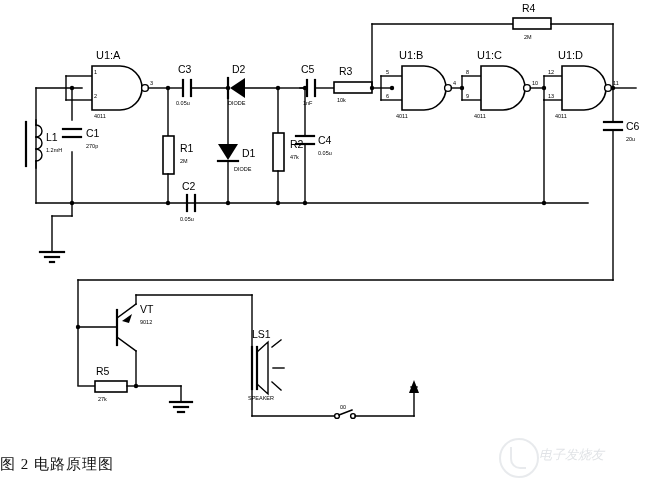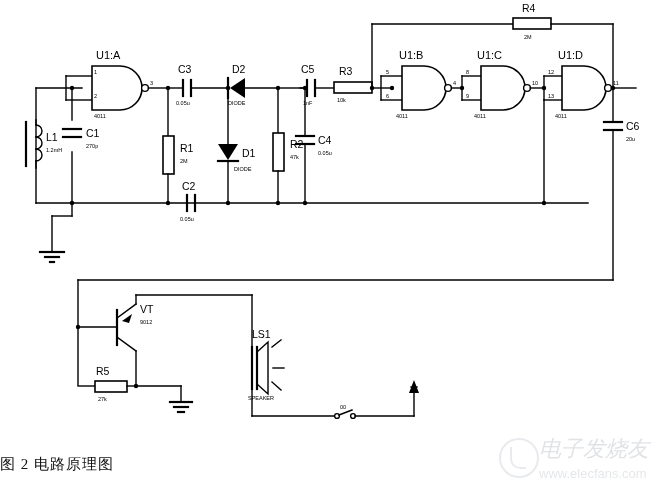--- a/index.html
+++ b/index.html
@@ -40,23 +40,23 @@
     right: 6px;
     bottom: 2px;
     width: 150px;
     height: 74px;
     opacity: 0.30;
     pointer-events: none;
   }
   .wmark-cn {
     position: absolute;
     left: 40px;
-    top: 8px;
+    top: 20px;
     font-family: "Liberation Serif", serif;
-    font-size: 22px;
+    font-size: 13px;
     color: #9aa3ad;
     font-style: italic;
     white-space: nowrap;
   }
   .wmark-url {
     position: absolute;
     left: 40px;
     top: 40px;
     font-family: "Liberation Sans", sans-serif;
     font-size: 13px;
@@ -383,16 +383,15 @@
       <path class="w" d="M411,387 L417,387"></path>
     </g>
 
   </svg>
 
   <div class="cap-line">图 2  电路原理图</div>
 
   <div class="wmark">
     <div class="wmark-logo"></div>
     <div class="wmark-cn">电子发烧友</div>
-    <div class="wmark-url">www.elecfans.com</div>
   </div>
 
 </div>
 
 </body></html>

